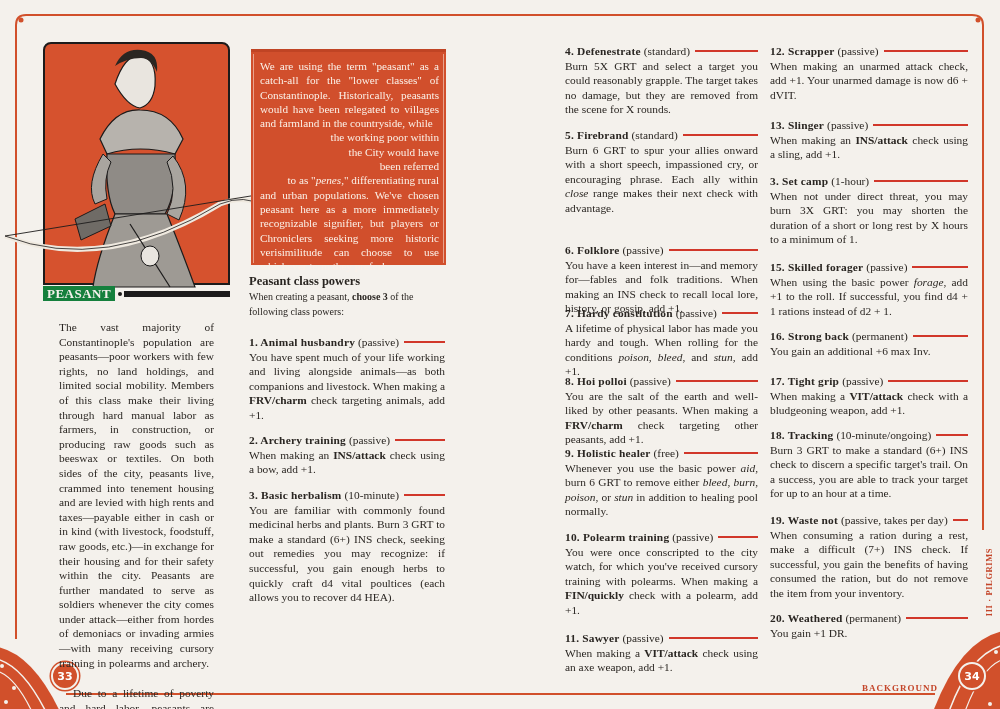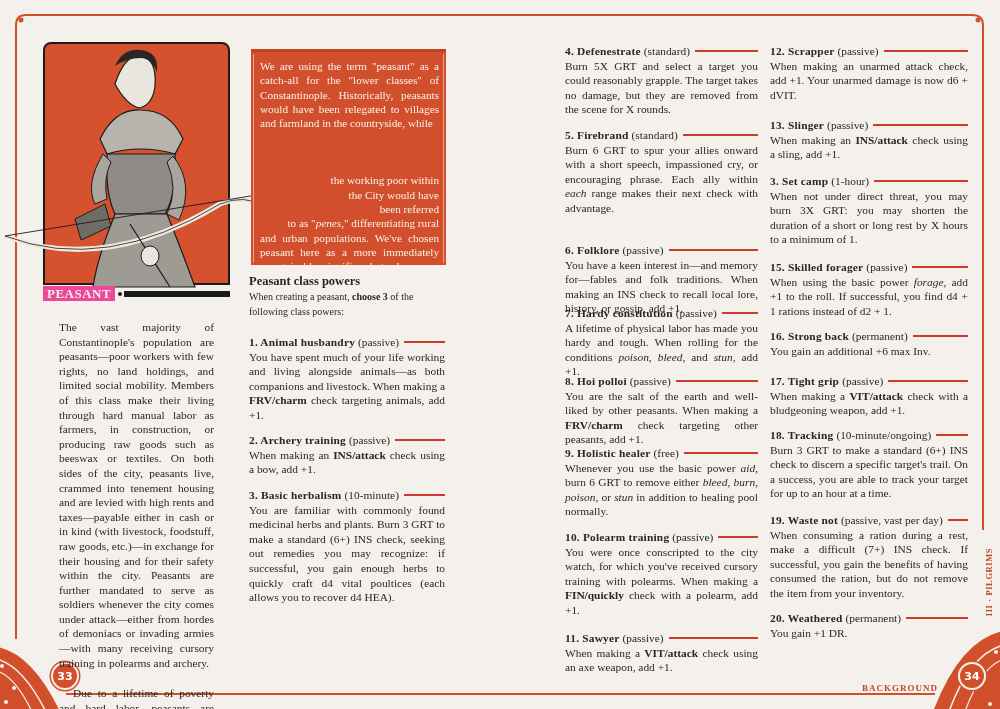--- a/index.html
+++ b/index.html
@@ -26,21 +26,21 @@
     border: 2px solid #1c1b1b;
     border-radius: 8px 8px 0 0;
     overflow: visible;
   }
   .illus svg { position: absolute; left: 0; top: 0; overflow: visible; }
   .nameplate {
     position: absolute; left: 43px; top: 286px; width: 187px; height: 15px;
     display: flex; align-items: center;
   }
   .nameplate .label {
-    background: #ec4899; color: #f4f1ec;
+    background: #15803d; color: #f4f1ec;
     font-family: "Liberation Serif", serif; font-weight: bold;
     font-size: 13px; letter-spacing: 0.5px;
     padding: 0 4px; height: 15px; line-height: 15px;
   }
   .nameplate .dot { width: 4px; height: 4px; border-radius: 50%; background: #1c1b1b; margin: 0 2px 0 3px; }
   .nameplate .bar { flex: 1; height: 6px; background: #1c1b1b; }
 
   .body-text {
     position: absolute; font-size: 11.4px; line-height: 14.6px; text-align: justify;
   }
@@ -160,21 +160,21 @@
       <span class="bar"></span>
     </div>
 
     <div class="body-text" style="left:43px; top:304px; width:187px;">
       <p>The vast majority of Constantinople's population are peasants—poor workers with few rights, no land holdings, and limited social mobility. Members of this class make their living through hard manual labor as farmers, in construction, or producing raw goods such as beeswax or textiles. On both sides of the city, peasants live, crammed into tenement housing and are levied with high rents and taxes—payable either in cash or in kind (with livestock, foodstuff, raw goods, etc.)—in exchange for their housing and for their safety within the city. Peasants are further mandated to serve as soldiers whenever the city comes under attack—either from hordes of demoniacs or invading armies—with many receiving cursory training in polearms and archery.</p>
       <p class="indent">Due to a lifetime of poverty and hard labor, peasants are robust, physically tough, and resourceful. Pilgrims from the peasant class have access to a wide array of powers centered around combat, survival, and mutual aid.</p>
     </div>
 
     <div class="sidebar">
       <span>We are using the term "peasant" as a catch-all for the "lower classes" of Constantinople. Historically, peasants would have been relegated to villages and farmland in the countryside, while</span>
-      <div class="indent-right" style="padding-left:70px;margin-top:43px;">
+      <div class="indent-right" style="padding-left:70px;">
         <span>the working poor within the City would have been referred</span>
       </div>
       <div style="text-align:right; padding-left:20px;">
         <span>to as "</span><em>penes</em><span>," differentiating rural</span>
       </div>
       <span>and urban populations. We've chosen peasant here as a more immediately recognizable signifier, but players or Chroniclers seeking more historic verisimilitude can choose to use whichever term they prefer!</span>
     </div>
 
     <div class="section-heading">Peasant class powers</div>
     <div class="intro">
@@ -234,21 +234,21 @@
         <span class="rule"></span>
       </div>
       <div class="desc">Burn 5X GRT and select a target you could reasonably grapple. The target takes no damage, but they are removed from the scene for X rounds.</div>
     </div>
   <div class="power col2" style="top:128px;">
       <div class="head">
         <span class="num-title">5. Firebrand</span>
         <span class="type">(standard)</span>
         <span class="rule"></span>
       </div>
-      <div class="desc">Burn 6 GRT to spur your allies onward with a short speech, impassioned cry, or encouraging phrase. Each ally within <i>each</i> range makes their next check with advantage.</div>
+      <div class="desc">Burn 6 GRT to spur your allies onward with a short speech, impassioned cry, or encouraging phrase. Each ally within <i>close</i> range makes their next check with advantage.</div>
     </div>
   <div class="power col2" style="top:243px;">
       <div class="head">
         <span class="num-title">6. Folklore</span>
         <span class="type">(passive)</span>
         <span class="rule"></span>
       </div>
       <div class="desc">You have a keen interest in—and memory for—fables and folk traditions. When making an INS check to recall local lore, history, or gossip, add +1.</div>
     </div>
   <div class="power col2" style="top:306px;">
@@ -344,21 +344,21 @@
       <div class="head">
         <span class="num-title">18. Tracking</span>
         <span class="type">(10-minute/ongoing)</span>
         <span class="rule"></span>
       </div>
       <div class="desc">Burn 3 GRT to make a standard (6+) INS check to discern a specific target's trail. On a success, you are able to track your target for up to an hour at a time.</div>
     </div>
   <div class="power col3" style="top:513px;">
       <div class="head">
         <span class="num-title">19. Waste not</span>
-        <span class="type">(passive, vast per day)</span>
+        <span class="type">(passive, takes per day)</span>
         <span class="rule"></span>
       </div>
       <div class="desc">When consuming a ration during a rest, make a difficult (7+) INS check. If successful, you gain the benefits of having consumed the ration, but do not remove the item from your inventory.</div>
     </div>
   <div class="power col3" style="top:611px;">
       <div class="head">
         <span class="num-title">20. Weathered</span>
         <span class="type">(permanent)</span>
         <span class="rule"></span>
       </div>

